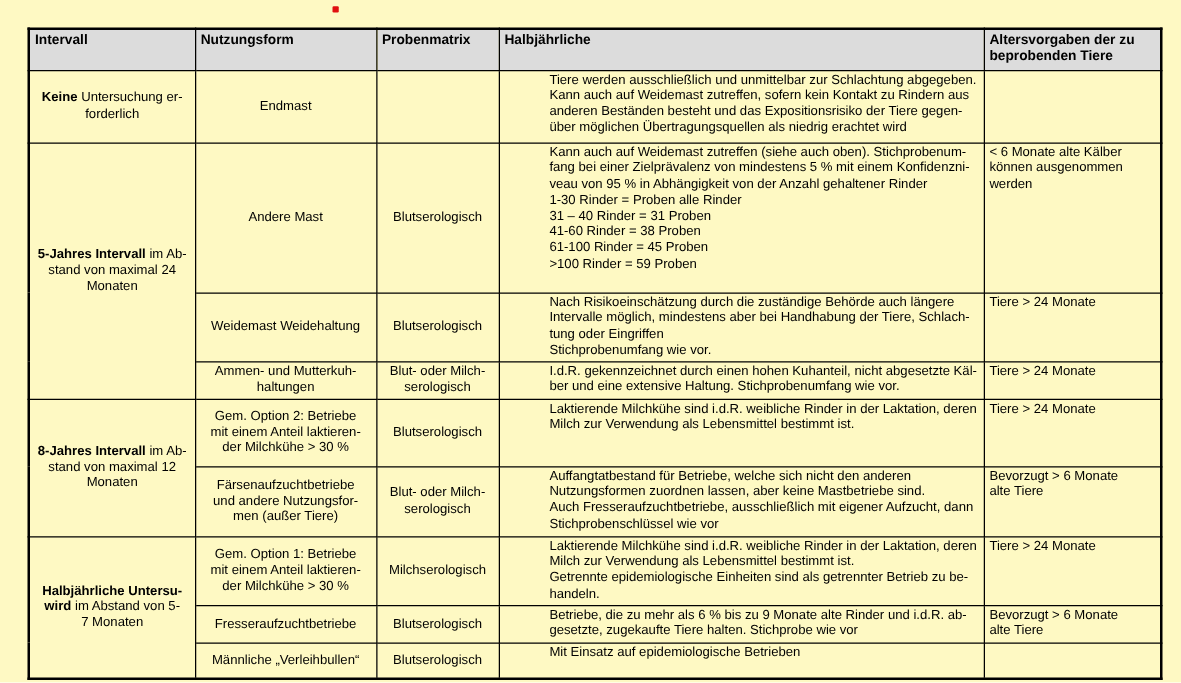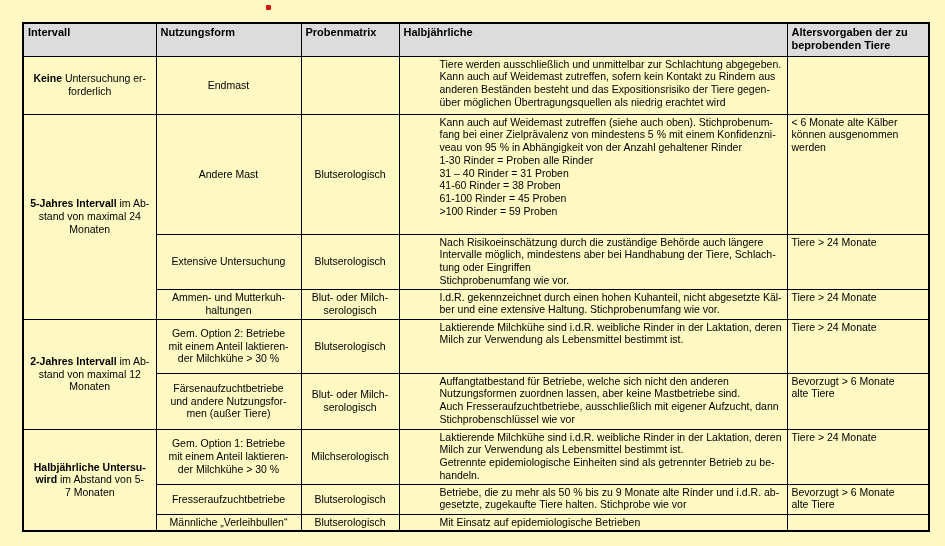--- a/index.html
+++ b/index.html
@@ -82,40 +82,40 @@
 1-30 Rinder = Proben alle Rinder
 31 – 40 Rinder = 31 Proben
 41-60 Rinder = 38 Proben
 61-100 Rinder = 45 Proben
 &gt;100 Rinder = 59 Proben</td>
         <td class="alt">&lt; 6 Monate alte Kälber
 können ausgenommen
 werden</td>
       </tr>
       <tr style="height:55px">
-        <td class="c">Extensive Untersuchung</td>
+        <td class="c">Weidemast Weidehaltung</td>
         <td class="c">Blutserologisch</td>
         <td class="erl">Nach Risikoeinschätzung durch die zuständige Behörde auch längere
 Intervalle möglich, mindestens aber bei Handhabung der Tiere, Schlach-
 tung oder Eingriffen
 Stichprobenumfang wie vor.</td>
         <td class="alt">Tiere &gt; 24 Monate</td>
       </tr>
       <tr style="height:30px">
         <td class="c">Ammen- und Mutterkuh-
 haltungen</td>
         <td class="c">Blut- oder Milch-
 serologisch</td>
         <td class="erl">I.d.R. gekennzeichnet durch einen hohen Kuhanteil, nicht abgesetzte Käl-
 ber und eine extensive Haltung. Stichprobenumfang wie vor.</td>
         <td class="alt">Tiere &gt; 24 Monate</td>
       </tr>
 
       <tr style="height:54px">
-        <td class="c" rowspan="2"><span class="b">2-Jahres Intervall</span><span> im Ab-
+        <td class="c" rowspan="2"><span class="b">8-Jahres Intervall</span><span> im Ab-
 stand von maximal 12
 Monaten</span></td>
         <td class="c">Gem. Option 2: Betriebe
 mit einem Anteil laktieren-
 der Milchkühe &gt; 30 %</td>
         <td class="c">Blutserologisch</td>
         <td class="erl">Laktierende Milchkühe sind i.d.R. weibliche Rinder in der Laktation, deren
 Milch zur Verwendung als Lebensmittel bestimmt ist.</td>
         <td class="alt">Tiere &gt; 24 Monate</td>
       </tr>
@@ -143,26 +143,26 @@
         <td class="c">Milchserologisch</td>
         <td class="erl">Laktierende Milchkühe sind i.d.R. weibliche Rinder in der Laktation, deren
 Milch zur Verwendung als Lebensmittel bestimmt ist.
 Getrennte epidemiologische Einheiten sind als getrennter Betrieb zu be-
 handeln.</td>
         <td class="alt">Tiere &gt; 24 Monate</td>
       </tr>
       <tr style="height:30px">
         <td class="c">Fresseraufzuchtbetriebe</td>
         <td class="c">Blutserologisch</td>
-        <td class="erl">Betriebe, die zu mehr als 50 % bis zu 9 Monate alte Rinder und i.d.R. ab-
+        <td class="erl">Betriebe, die zu mehr als 6 % bis zu 9 Monate alte Rinder und i.d.R. ab-
 gesetzte, zugekaufte Tiere halten. Stichprobe wie vor</td>
         <td class="alt">Bevorzugt &gt; 6 Monate
 alte Tiere</td>
       </tr>
-      <tr style="height:17px">
+      <tr style="height:29px">
         <td class="c">Männliche „Verleihbullen“</td>
         <td class="c">Blutserologisch</td>
         <td class="erl">Mit Einsatz auf epidemiologische Betrieben</td>
         <td class="alt"></td>
       </tr>
     </tbody>
   </table>
 </div>
 
 </body></html>

